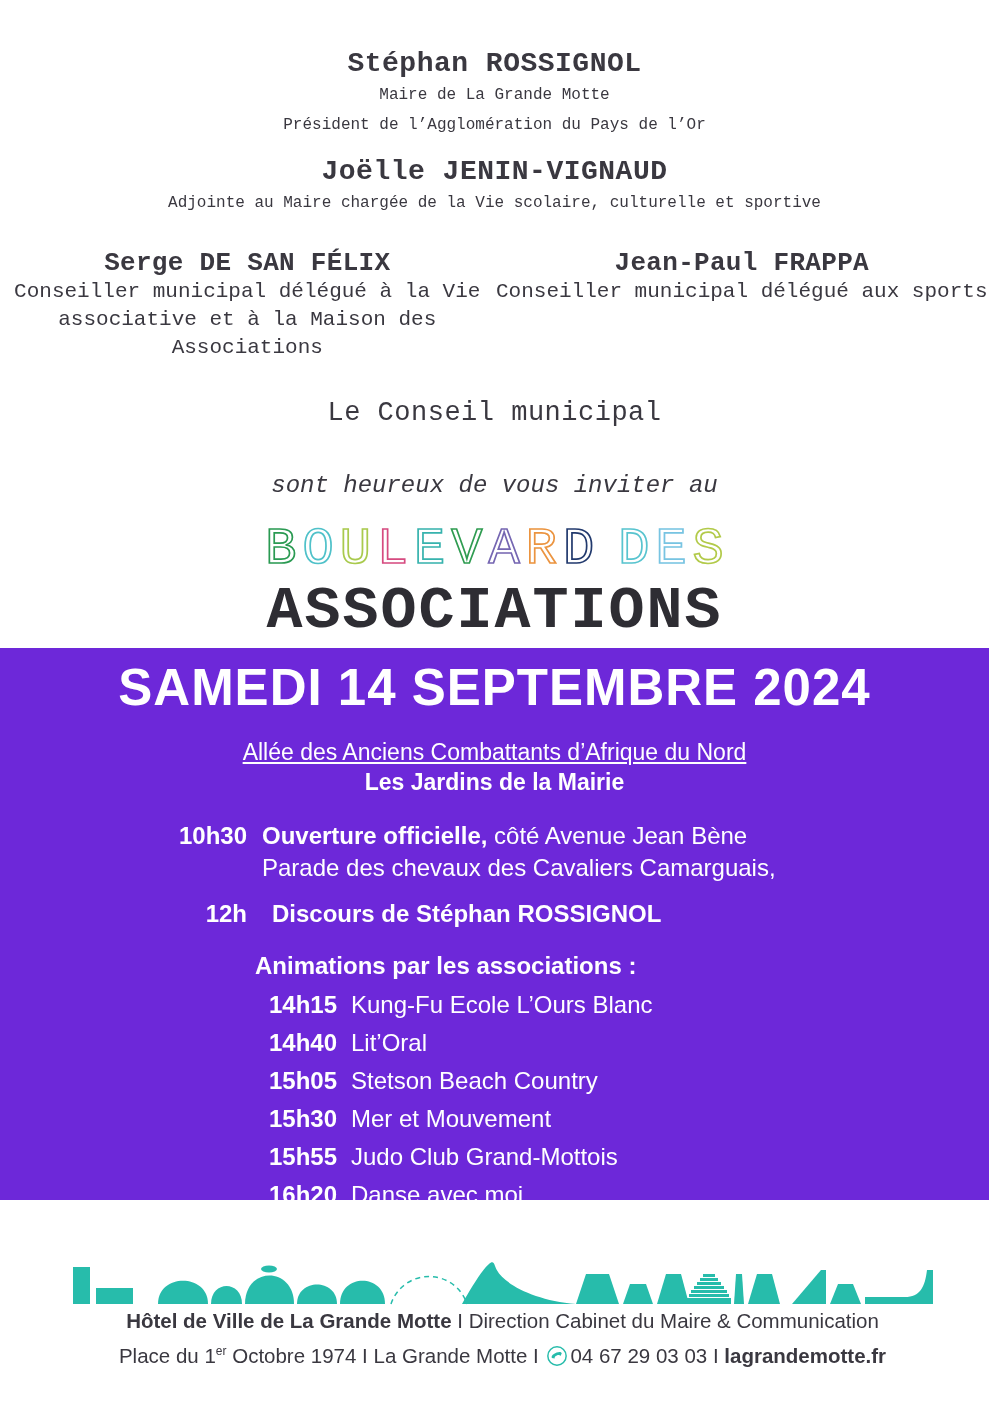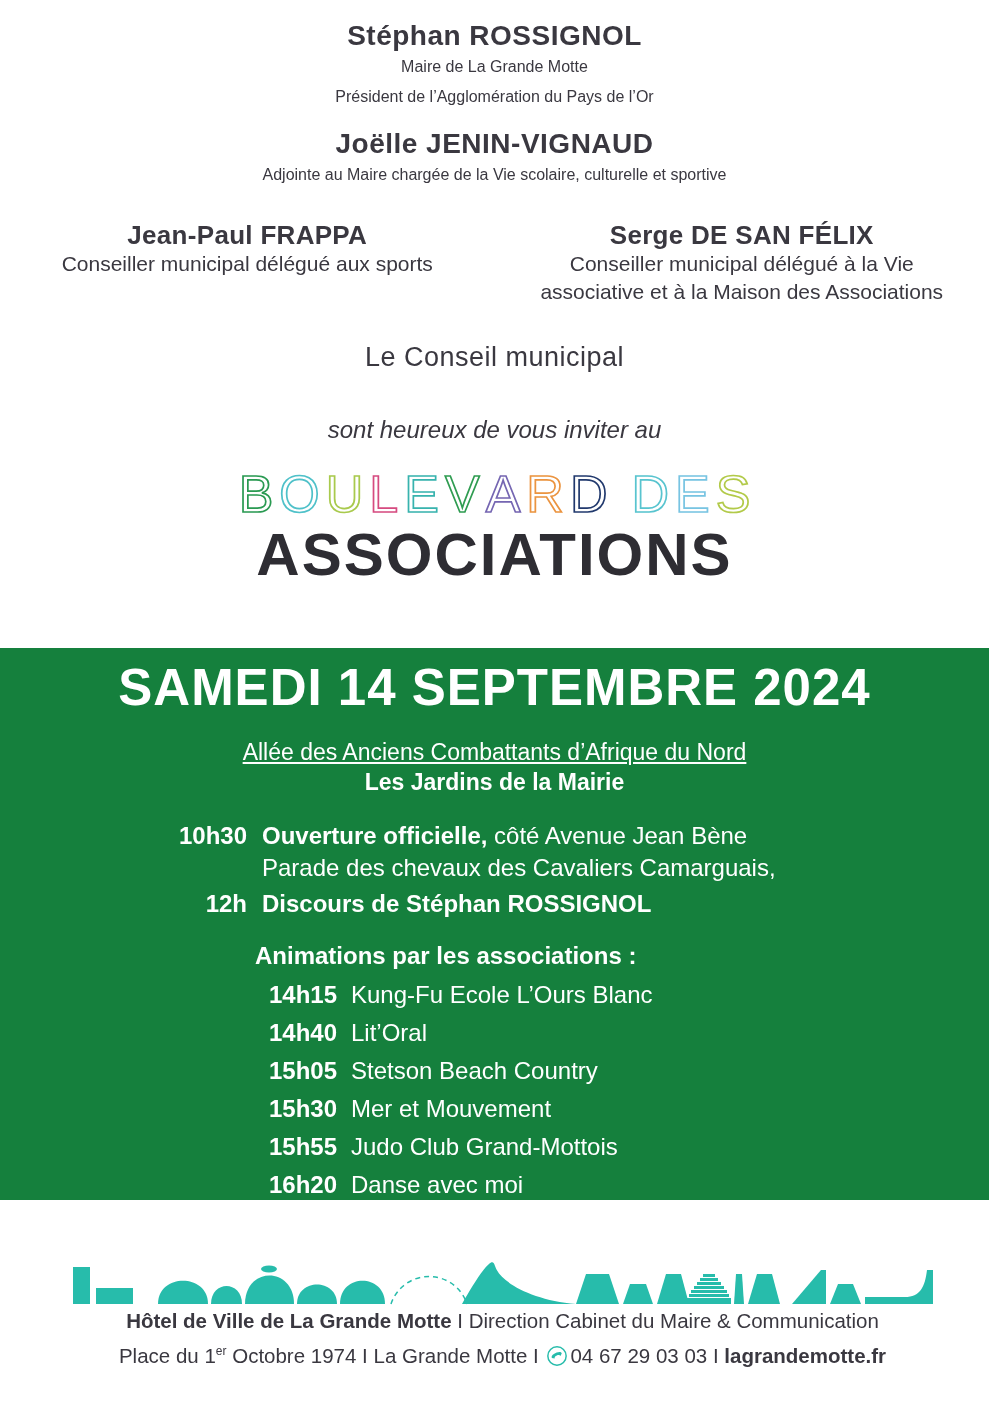--- a/index.html
+++ b/index.html
@@ -6,21 +6,21 @@
   .page{
     position:relative;
     width:989px;height:1410px;
     margin:0 auto;
     background:#ffffff;
     font-family:"Liberation Sans", sans-serif;
     color:#3a3840;
     overflow:hidden;
   }
   
-  .top{padding-top:20px;text-align:center;}
+  .top{padding-top:48px;text-align:center;font-family:Liberation Mono, monospace;}
   .name-lg{font-size:28px;line-height:32px;font-weight:700;letter-spacing:.5px;}
   .role{font-size:16px;line-height:30px;font-weight:400;}
   .mt-sec{margin-top:16px;text-align:center;}
   .two-col{display:flex;margin-top:30px;}
   .col{flex:1;text-align:center;}
   .name-md{font-size:26px;line-height:30px;font-weight:700;letter-spacing:.3px;}
   .role-sm{font-size:21px;line-height:28px;}
   .council{margin-top:36px;font-size:27px;line-height:30px;font-weight:400;letter-spacing:.5px;}
   .invite{margin-top:44px;font-size:24px;line-height:28px;font-style:italic;}
   
@@ -30,28 +30,28 @@
     color:var(--c);
     -webkit-text-fill-color:transparent;
     -webkit-text-stroke:1.7px var(--c);
   }
   .ltr.sp{width:12px;-webkit-text-stroke:0;}
   @supports not (-webkit-text-stroke:1px black){ .ltr{-webkit-text-fill-color:var(--c);} }
   .assoc{margin:0;font-size:60px;line-height:62px;font-weight:700;letter-spacing:2px;color:#2e2d33;}
   
   .banner{
     position:absolute;left:0;top:648px;width:100%;height:552px;
-    background:#15803d;color:#ffffff;text-align:center;
+    background:#6d28d9;color:#ffffff;text-align:center;
   }
   .date{padding-top:14px;font-size:51px;line-height:51px;font-weight:700;letter-spacing:1px;}
   .addr{margin-top:26px;font-size:23px;line-height:27px;font-weight:400;text-decoration:underline;}
   .place{margin-top:3px;font-size:23px;line-height:27px;font-weight:700;}
   .schedule{margin-top:24px;text-align:left;font-size:24px;}
   .ev-row{display:flex;line-height:32px;}
-  .ev-row.gap{margin-top:4px;}
+  .ev-row.gap{margin-top:14px;gap:10px;}
   .ev-time{width:247px;text-align:right;font-weight:700;flex:none;}
   .ev-text{margin-left:15px;}
   .ev-text b{font-weight:700;}
   .anim-head{margin-top:20px;margin-left:255px;text-align:left;font-size:24px;line-height:32px;font-weight:700;}
   .anim-list{text-align:left;}
   .anim-row{display:flex;margin-top:8px;font-size:24px;line-height:30px;margin-left:20px;}
   .anim-time{width:317px;text-align:right;font-weight:700;flex:none;}
   .anim-name{margin-left:14px;}
   
   .footer{position:absolute;left:8px;top:1260px;width:100%;text-align:center;}
@@ -69,27 +69,27 @@
   <header class="top">
     <div class="name-lg">Stéphan ROSSIGNOL</div>
     <div class="role">Maire de La Grande Motte</div>
     <div class="role">Président de l’Agglomération du Pays de l’Or</div>
 
     <div class="name-lg mt-sec">Joëlle JENIN-VIGNAUD</div>
     <div class="role">Adjointe au Maire chargée de la Vie scolaire, culturelle et sportive</div>
 
     <div class="two-col">
       <div class="col">
-        <div class="name-md">Jean-Paul FRAPPA</div>
-        <div class="role-sm">Conseiller municipal délégué aux sports</div>
-      </div>
-      <div class="col">
         <div class="name-md">Serge DE SAN FÉLIX</div>
         <div class="role-sm">Conseiller municipal délégué à la Vie</div>
         <div class="role-sm">associative et à la Maison des Associations</div>
+      </div>
+      <div class="col">
+        <div class="name-md">Jean-Paul FRAPPA</div>
+        <div class="role-sm">Conseiller municipal délégué aux sports</div>
       </div>
     </div>
 
     <div class="council">Le Conseil municipal</div>
     <div class="invite">sont heureux de vous inviter au</div>
 
     <h1 class="boulevard"><span class="ltr" style="--c: #2a9a52;">B</span><span class="ltr" style="--c: #4fc1c9;">O</span><span class="ltr" style="--c: #a9ca4d;">U</span><span class="ltr" style="--c: #d64b80;">L</span><span class="ltr" style="--c: #38b3ae;">E</span><span class="ltr" style="--c: #2f9c51;">V</span><span class="ltr" style="--c: #7566b2;">A</span><span class="ltr" style="--c: #eb9440;">R</span><span class="ltr" style="--c: #21396d;">D</span><span class="ltr sp" style="--c: #000;"> </span><span class="ltr" style="--c: #58c4cf;">D</span><span class="ltr" style="--c: #78c4e2;">E</span><span class="ltr" style="--c: #b2ca49;">S</span></h1>
     <h1 class="assoc">ASSOCIATIONS</h1>
   </header>
 

